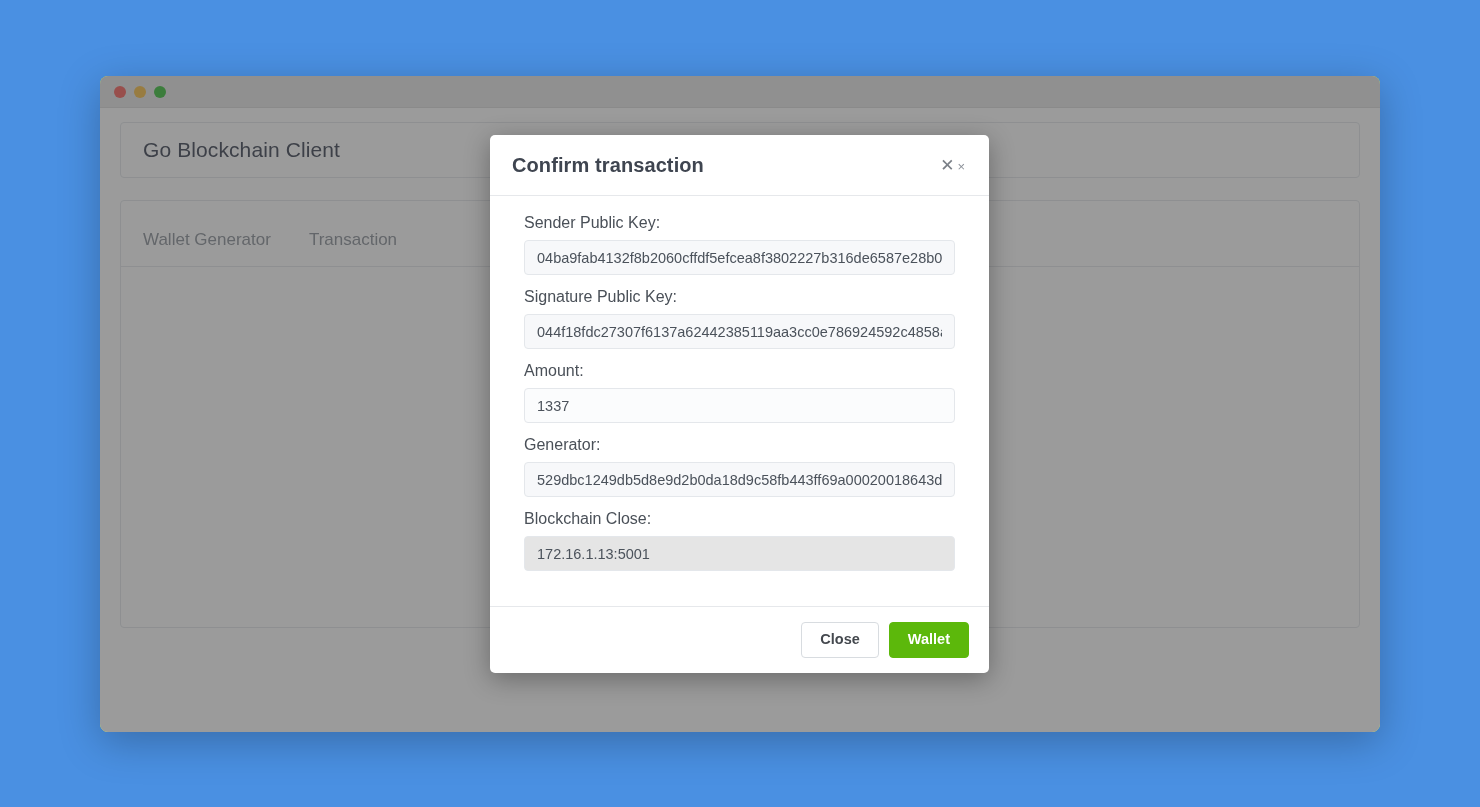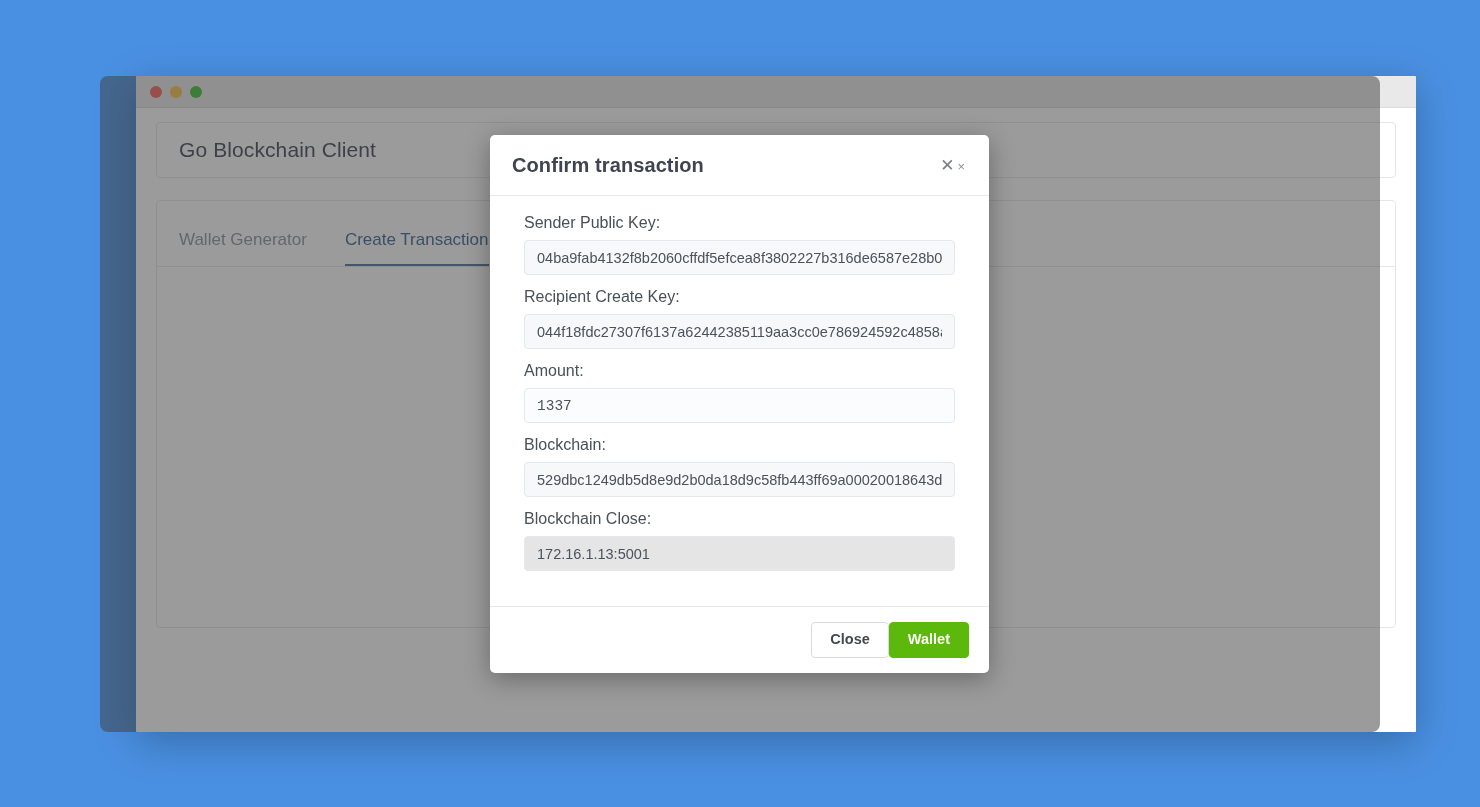--- a/index.html
+++ b/index.html
@@ -16,26 +16,25 @@
   }
 
   
   .app-window {
     position: absolute;
     left: 100px;
     top: 76px;
     width: 1280px;
     height: 656px;
     background: #84cc16;
-    border-radius: 1px;
+    border-radius: 8px;
     box-shadow: 0 10px 40px rgba(0,0,0,0.25);
     overflow: hidden;
     display: flex;
     flex-direction: column;
-    margin-left: 36px;
   }
   .titlebar {
     height: 31px;
     background: #e9e9e9;
     border-bottom: 1px solid #dcdcdc;
     display: flex;
     align-items: center;
     padding-left: 14px;
     flex: 0 0 auto;
   }
@@ -185,32 +184,31 @@
     border-radius: 4px;
     background: #f7f8fa;
     font-family: "Liberation Sans", sans-serif;
     font-size: 14.5px;
     color: #4b525b;
     padding: 0 12px;
     outline: none;
   }
   .field-input.plain {
     background: #fbfcfd;
-    font-family: Liberation Mono, monospace;
   }
   .field-input.node {
     background: #e5e5e5;
   }
 
   .modal-footer {
     border-top: 1px solid #e6e8eb;
     padding: 15px 20px;
     display: flex;
     justify-content: flex-end;
-    gap: 0;
+    gap: 10px;
   }
   .btn {
     font-family: "Liberation Sans", sans-serif;
     font-size: 14.5px;
     font-weight: bold;
     border-radius: 4px;
     padding: 9px 18px;
     cursor: pointer;
     border: 1px solid transparent;
     line-height: 1.1;
@@ -241,23 +239,20 @@
 
     <div class="header-card">
       <span class="app-title">Go Blockchain Client</span>
     </div>
 
     <div class="main-card">
       <div class="tabbar">
         <div class="tab">
           <span>Wallet Generator</span>
         </div>
-        <div class="tab active">
-          <span>Create Transaction</span>
-        </div>
         <div class="tab">
           <span>Transaction</span>
         </div>
       </div>
       <div class="card-content"></div>
     </div>
 
   </div>
 </div>
 
@@ -274,31 +269,31 @@
   </div>
 
   <div class="modal-body">
 
     <div class="field-group">
       <div class="field-label">Sender Public Key:</div>
       <input class="field-input" type="text" readonly="" value="04ba9fab4132f8b2060cffdf5efcea8f3802227b316de6587e28b0281" style="">
     </div>
 
     <div class="field-group">
-      <div class="field-label">Recipient Create Key:</div>
+      <div class="field-label">Signature Public Key:</div>
       <input class="field-input" type="text" readonly="" value="044f18fdc27307f6137a62442385119aa3cc0e786924592c4858a5958" style="">
     </div>
 
     <div class="field-group">
       <div class="field-label">Amount:</div>
       <input class="field-input plain" type="text" readonly="" value="1337" style="">
     </div>
 
     <div class="field-group">
-      <div class="field-label">Blockchain:</div>
+      <div class="field-label">Generator:</div>
       <input class="field-input" type="text" readonly="" value="529dbc1249db5d8e9d2b0da18d9c58fb443ff69a00020018643dfbcb" style="">
     </div>
 
     <div class="field-group">
       <div class="field-label">Blockchain Close:</div>
       <input class="field-input node" type="text" readonly="" value="172.16.1.13:5001" style="">
     </div>
 
   </div>
 

